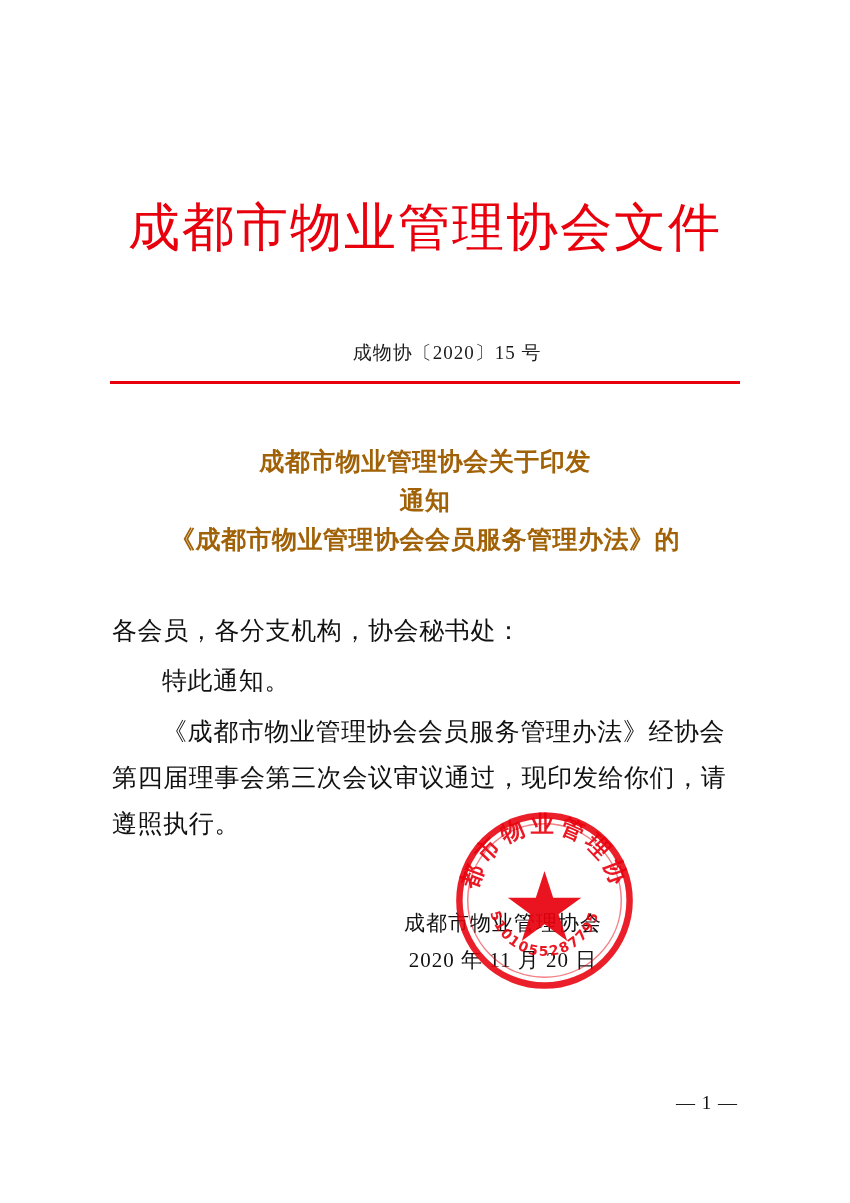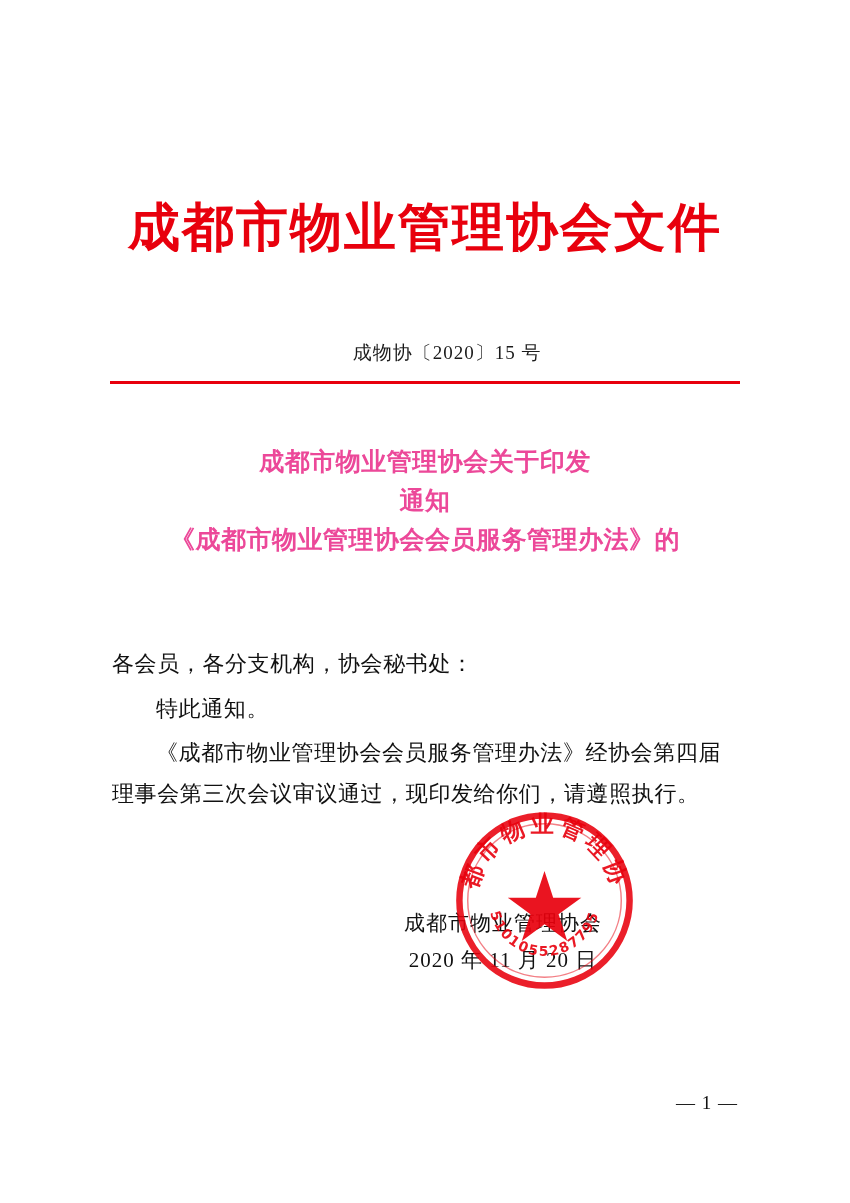--- a/index.html
+++ b/index.html
@@ -21,21 +21,21 @@
   .masthead {
     position: absolute;
     top: 196px;
     left: 0;
     width: 850px;
     text-align: center;
   }
   .masthead-title {
     color: #e8000d;
     font-family: "DejaVu Serif", "Liberation Serif", serif;
-    font-weight: bold;
+    font-weight: normal;
     font-size: 52px;
     letter-spacing: 2px;
     line-height: 1.2;
     white-space: nowrap;
   }
 
   .doc-number {
     position: absolute;
     top: 340px;
     left: 0;
@@ -60,32 +60,32 @@
   .doc-title {
     position: absolute;
     top: 443px;
     left: 120px;
     width: 610px;
     text-align: center;
     font-family: "DejaVu Serif", "Liberation Serif", serif;
     font-weight: bold;
     font-size: 25px;
     line-height: 1.55;
-    color: #ec4899;
+    color: #a16207;
     letter-spacing: 0.5px;
   }
   .doc-title .line { display: block; }
 
   
   .body-text {
     position: absolute;
-    top: 644px;
+    top: 608px;
     left: 112px;
     width: 630px;
-    font-size: 22px;
+    font-size: 25px;
     line-height: 1.85;
     color: #111111;
     letter-spacing: 0.6px;
   }
   .body-text p {
     margin: 0 0 4px 0;
   }
   .indent { text-indent: 2em; }
 
   

